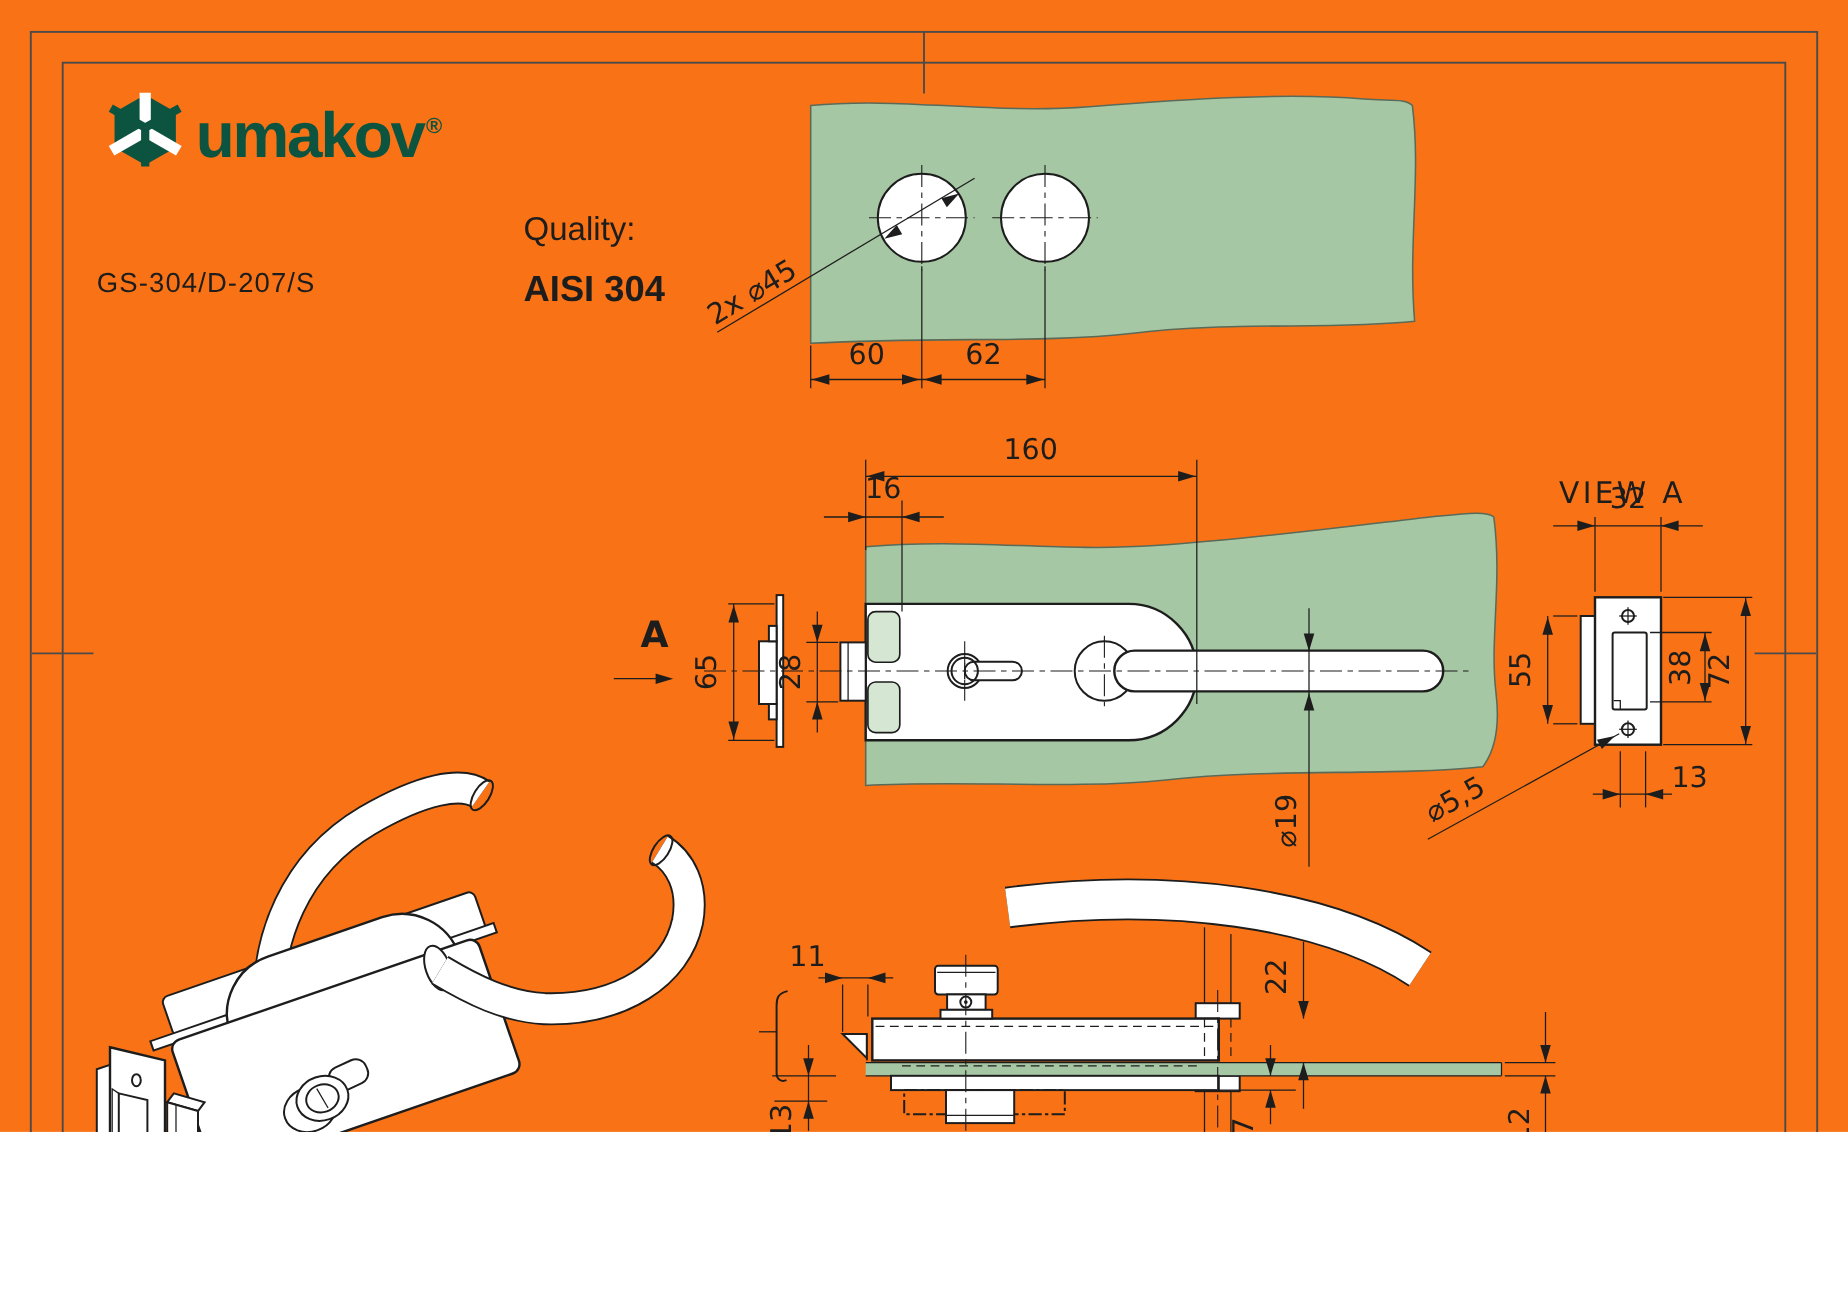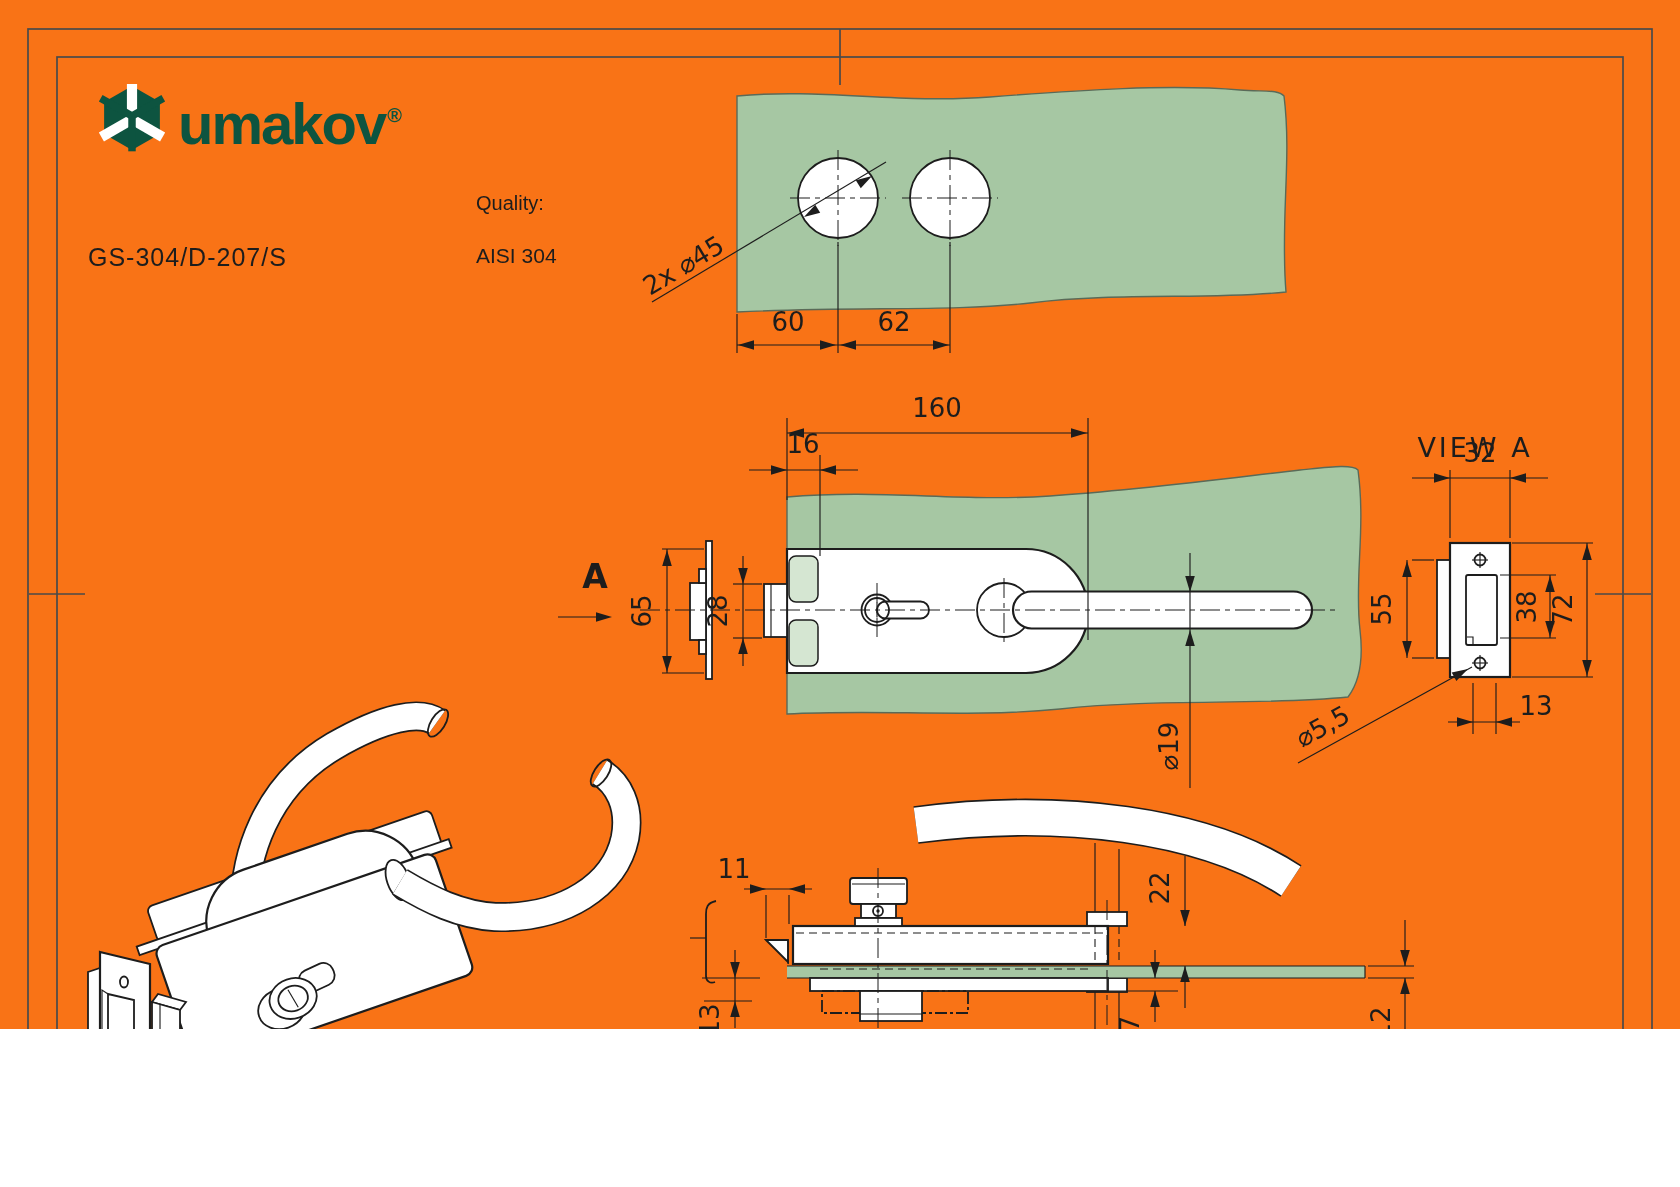--- a/index.html
+++ b/index.html
@@ -9,22 +9,22 @@
   html,body{margin:0;padding:0;background:#fff;}
   #page{position:relative;width:1680px;height:1029px;background:#f97316;overflow:hidden;
         font-family:"Liberation Sans",sans-serif;color:var(--line);}
   #drawing{position:absolute;left:0;top:0;}
   .hdr{position:absolute;z-index:5;}
   #logo{left:98px;top:84px;display:flex;align-items:flex-start;}
   #logo-text{font-size:58px;font-weight:bold;letter-spacing:-2px;color:var(--brand-green);
              line-height:62px;margin-left:12px;}
   #logo-reg{font-size:20px;font-weight:bold;color:var(--brand-green);vertical-align:22px;margin-left:2px;}
   #product-code{left:88px;top:243px;font-size:25px;letter-spacing:1px;font-weight:400;}
-  #quality-label{left:476px;top:192px;font-size:20px;}
-  #quality-value{left:476px;top:244px;font-size:21px;}
+  #quality-label{left:476px;top:192px;font-size:30px;}
+  #quality-value{left:476px;top:244px;font-size:33px;font-weight:bold;}
   .dim{font-family:"DejaVu Sans",sans-serif;font-size:26px;fill:var(--line);}
   .viewttl{font-family:"DejaVu Sans",sans-serif;font-size:27px;letter-spacing:3px;fill:var(--line);}
   .secA{font-family:"DejaVu Sans",sans-serif;font-size:33px;font-weight:bold;fill:var(--line);}
   .fw{fill:#fff;stroke:var(--line);stroke-width:1.8;}
   .fw2{fill:#fff;stroke:var(--line);stroke-width:2.2;}
   .nf{fill:none;stroke:var(--line);stroke-width:1.8;}
   .glassfill{fill:var(--glass);stroke:#5a6a58;stroke-width:1.4;}
   .pad{fill:var(--glass-light);stroke:var(--line);stroke-width:1.5;}
   .thin{stroke:var(--line);stroke-width:1.15;fill:none;}
   .cl{stroke:var(--line);stroke-width:1;fill:none;stroke-dasharray:20 5 5 5;}

